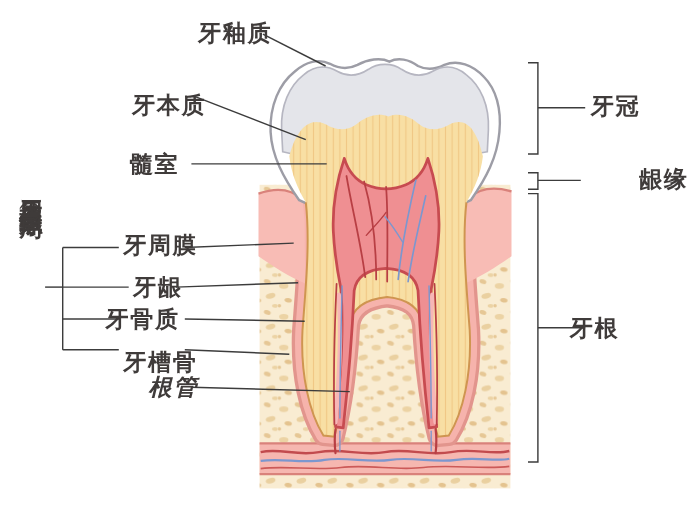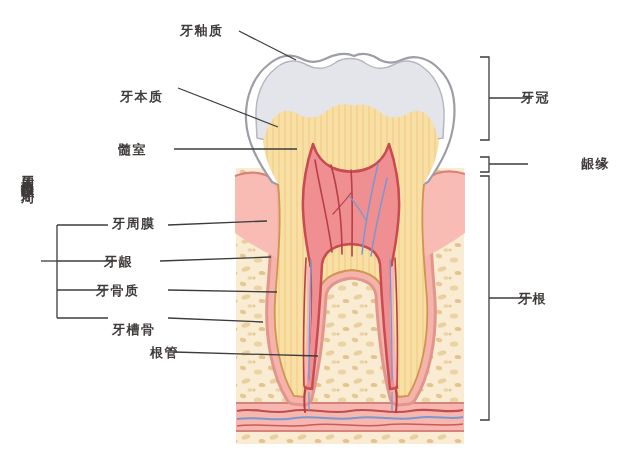--- a/index.html
+++ b/index.html
@@ -2,21 +2,21 @@
 <html><head>
 <meta charset="utf-8">
 <style>
   html,body{margin:0;padding:0;background:#fff;}
   .stage{
     position:relative;width:627px;height:465px;background:#ffffff;overflow:hidden;
     font-family:"Liberation Sans","DejaVu Sans",sans-serif;
   }
   .stage svg{position:absolute;left:0;top:0;}
   .label{
-    position:absolute;font-size:13px;line-height:18px;font-weight:600;
+    position:absolute;font-size:21px;line-height:18px;font-weight:600;
     color:#3f3b3a;letter-spacing:1.5px;white-space:nowrap;
   }
   .label.vertical{
     writing-mode:vertical-rl;text-orientation:upright;letter-spacing:2px;
     height:200px;line-height:22px;
   }
 </style>
 </head>
 <body>
 
@@ -127,24 +127,24 @@
   <g stroke="#3c3c3c" stroke-width="1.3" fill="none">
     <path d="M 480,176 L 489,176 L 489,420 L 480,420"></path>
     <line x1="489" y1="298" x2="532" y2="298"></line>
   </g>
 </svg>
 
 <div class="label" style="left:180px;top:22px;">牙釉质</div>
 <div class="label" style="left:120px;top:88px;">牙本质</div>
 <div class="label" style="left:118px;top:141px;">髓室</div>
 <div class="label" style="left:112px;top:215px;">牙周膜</div>
-<div class="label" style="left:104px;top:253px;">牙龈</div>
+<div class="label" style="left:121px;top:253px;">牙龈</div>
 <div class="label" style="left:96px;top:282px;">牙骨质</div>
 <div class="label" style="left:112px;top:310px;margin-top:11px;">牙槽骨</div>
-<div class="label" style="left:150px;top:344px;">根管</div>
+<div class="label" style="left:135px;top:344px;font-style:italic;">根管</div>
 
 <div class="label vertical" style="left:16px;top:165px;">牙周支持组织（牙周）</div>
 
-<div class="label" style="left:521px;top:89px;">牙冠</div>
+<div class="label" style="left:537px;top:89px;">牙冠</div>
 <div class="label" style="left:533px;top:155px;padding-left:48px;">龈缘</div>
 <div class="label" style="left:518px;top:290px;">牙根</div>
 
 </div>
 
 </body></html>

